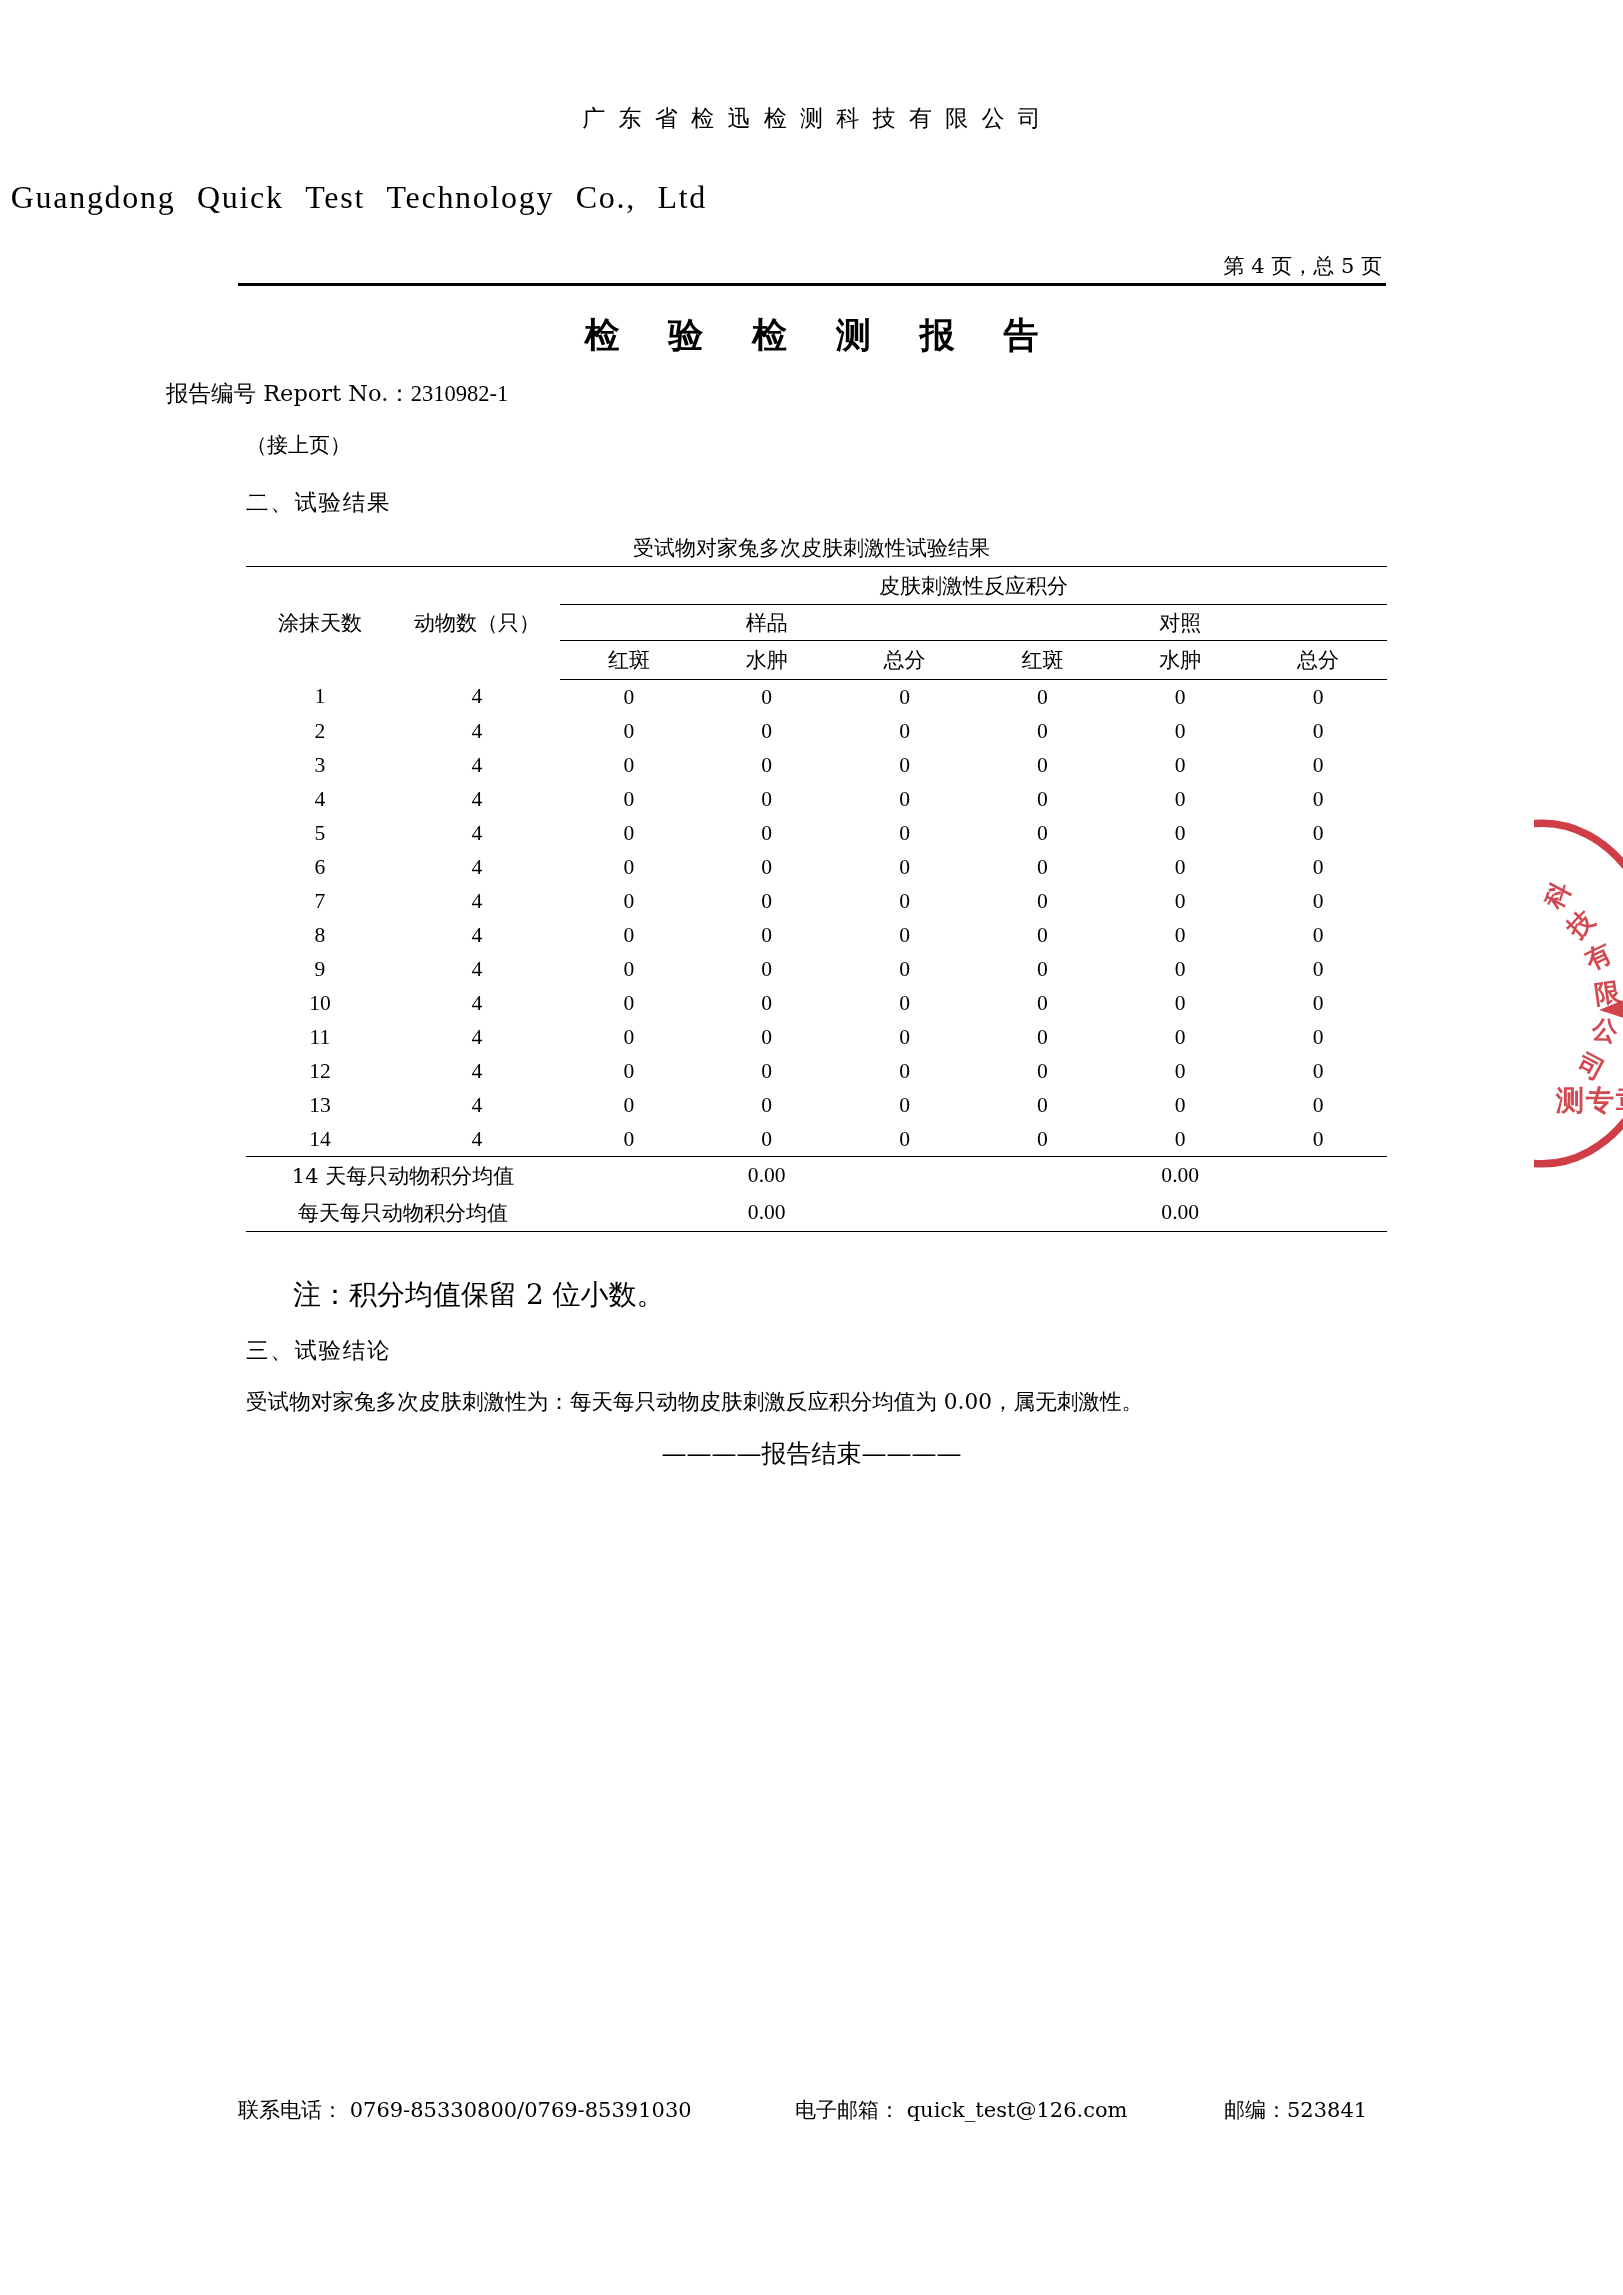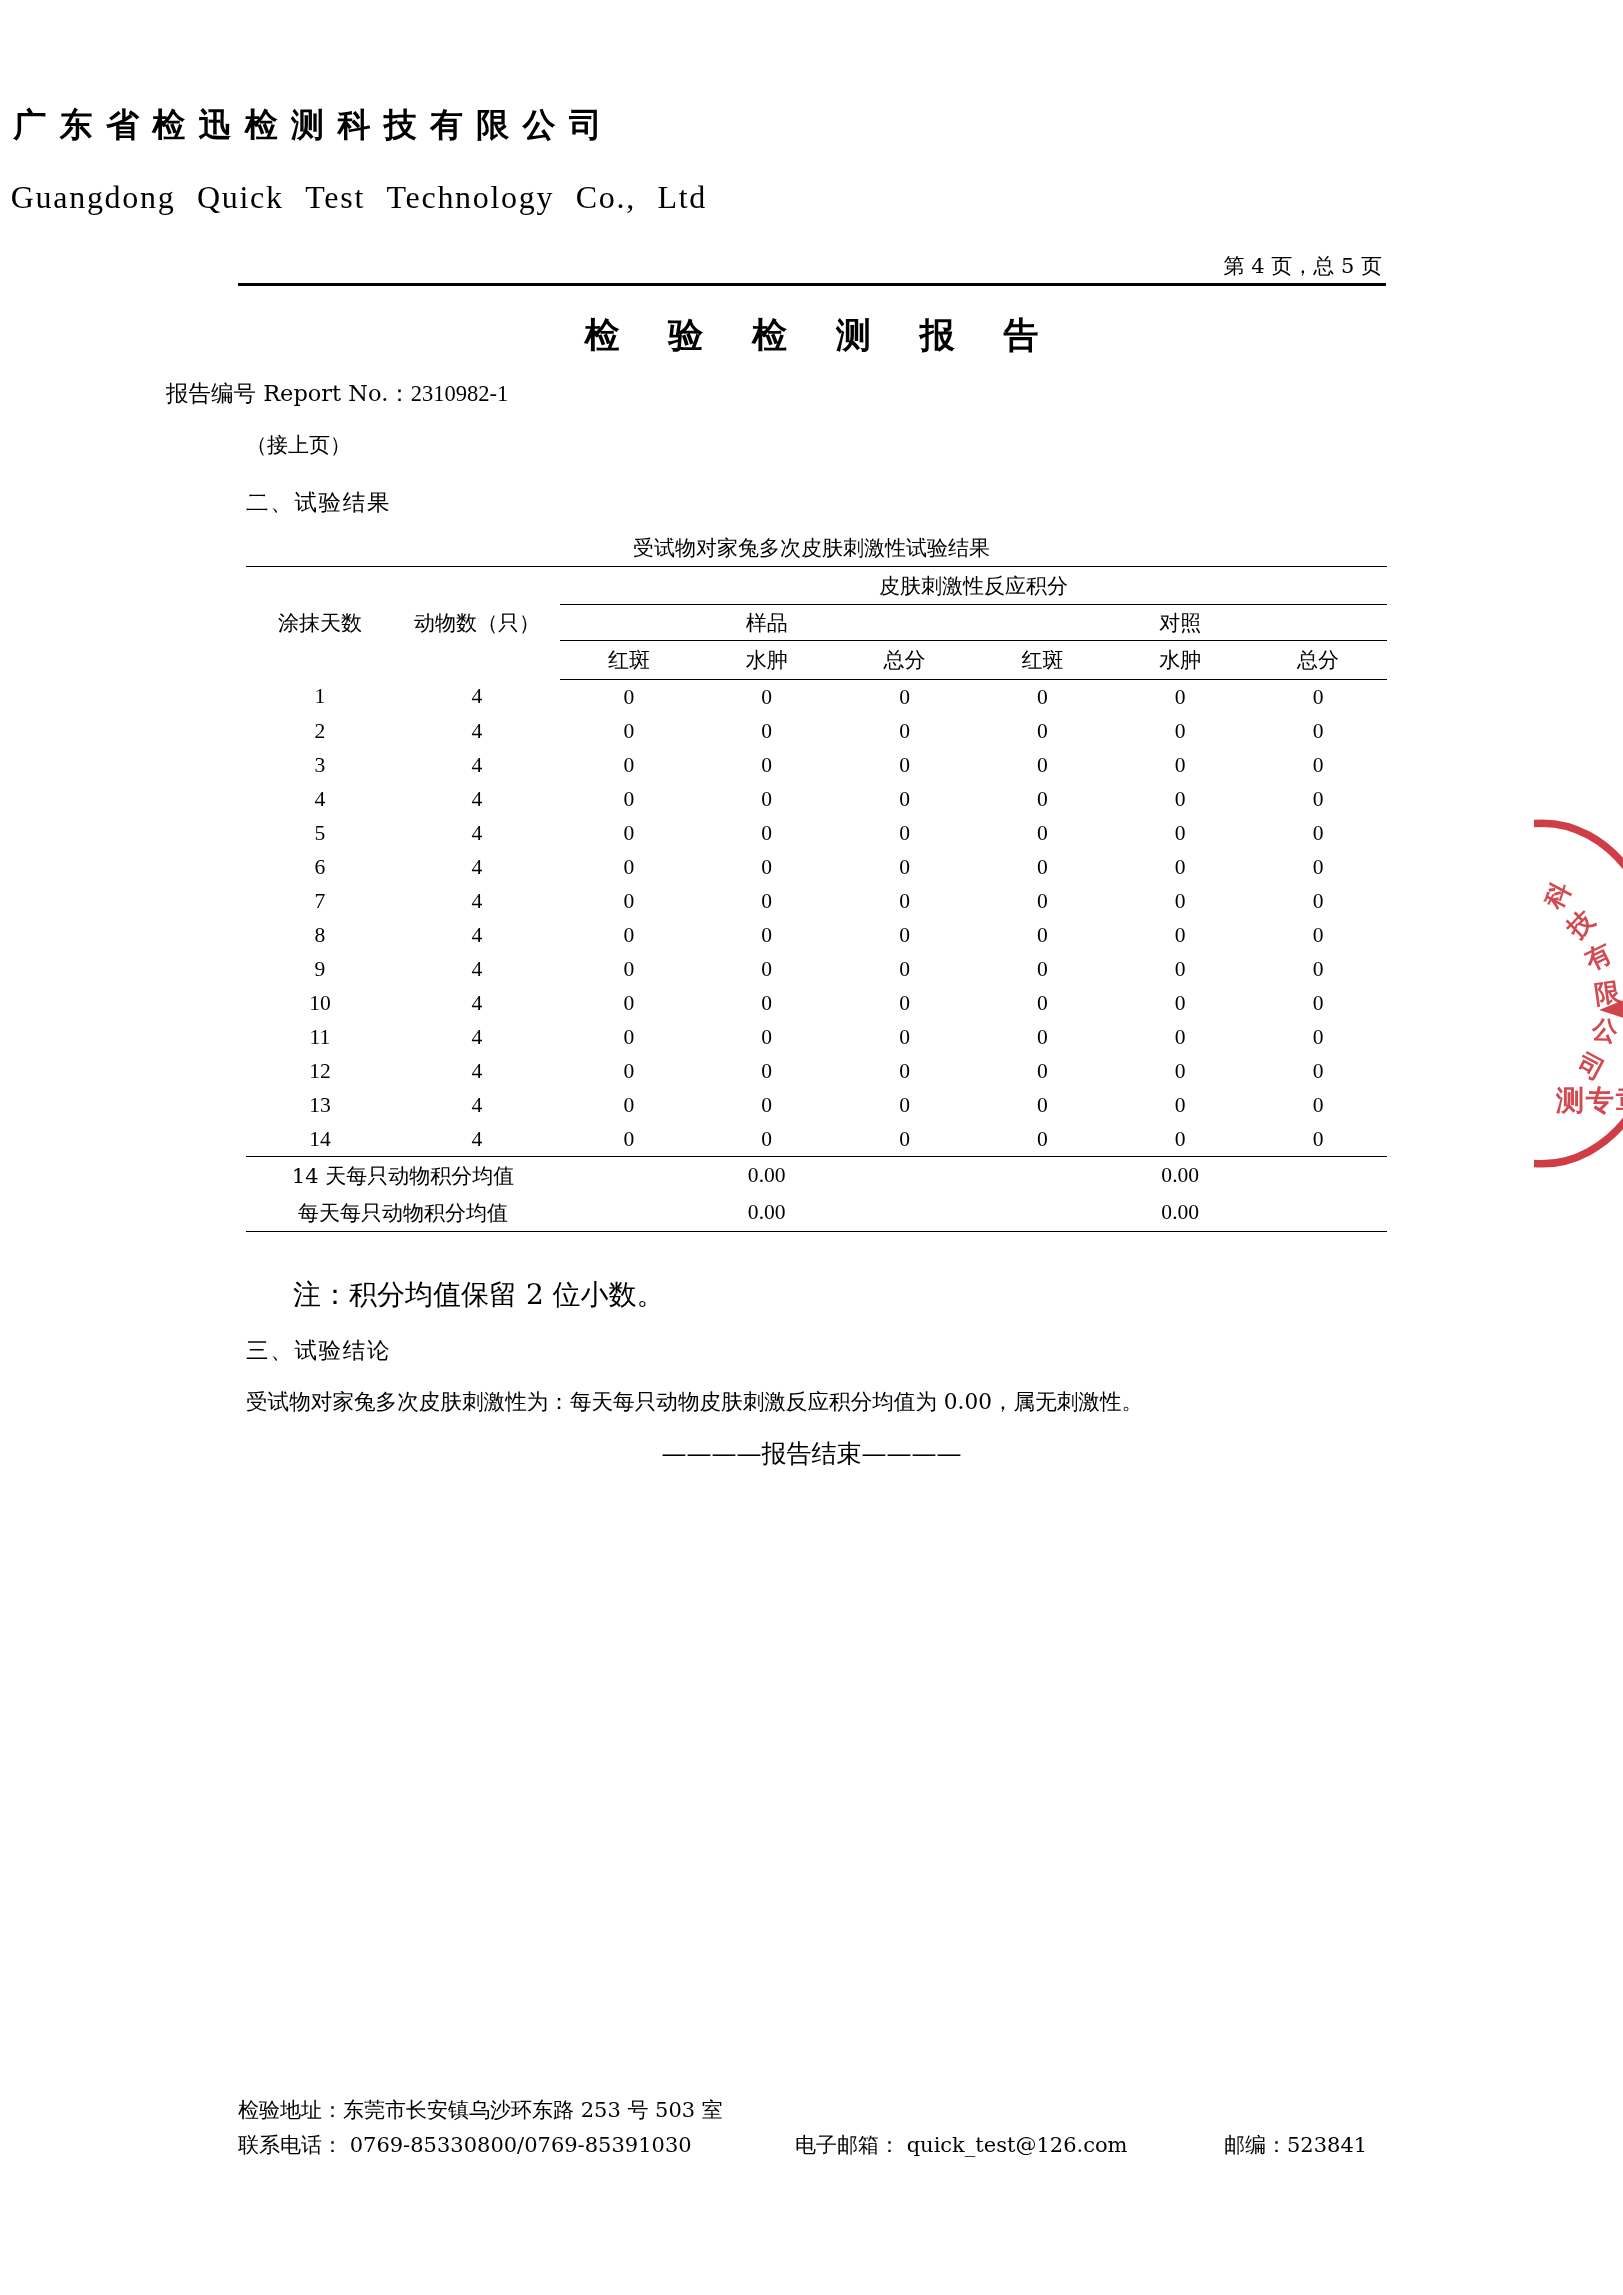--- a/index.html
+++ b/index.html
@@ -20,25 +20,26 @@
     left: 0; top: 0;
     width: 1623px;
     height: 2295px;
   }
 
   
   .hdr-cn {
     position: absolute;
     left: 0; right: 0;
     top: 103px;
-    font-size: 33px;
+    text-align: center;
+    font-size: 23px;
     letter-spacing: 13.3px;
     text-indent: 13.3px;
     font-family: "DejaVu Serif", "Liberation Serif", serif;
-    font-weight: 700;
+    font-weight: 400;
   }
   .hdr-en {
     position: absolute;
     left: 0; right: 0;
     top: 179px;
     text-align: left;
     font-size: 32px;
     letter-spacing: 1.7px;
     font-family: "Liberation Serif", serif;
   }
@@ -434,21 +435,20 @@
         <text x="68" y="262" transform="rotate(10 68 262)">公</text>
         <text x="50" y="300" transform="rotate(28 50 300)">司</text>
         <text x="26" y="350" font-size="34">测</text>
         <text x="62" y="350" font-size="34">专</text>
         <text x="98" y="350" font-size="34">章</text>
       </g>
     </svg>
   </div>
 
   <div class="footer">
-    <div class="line1">检验地址：东莞市长安镇乌沙环东路 253 号 503 室</div>
     <div class="line2">
       <span class="f-tel">联系电话： 0769-85330800/0769-85391030</span>
       <span class="f-mail">电子邮箱： quick_test@126.com</span>
       <span class="f-zip">邮编：523841</span>
     </div>
   </div>
 
 </div>
 
 

